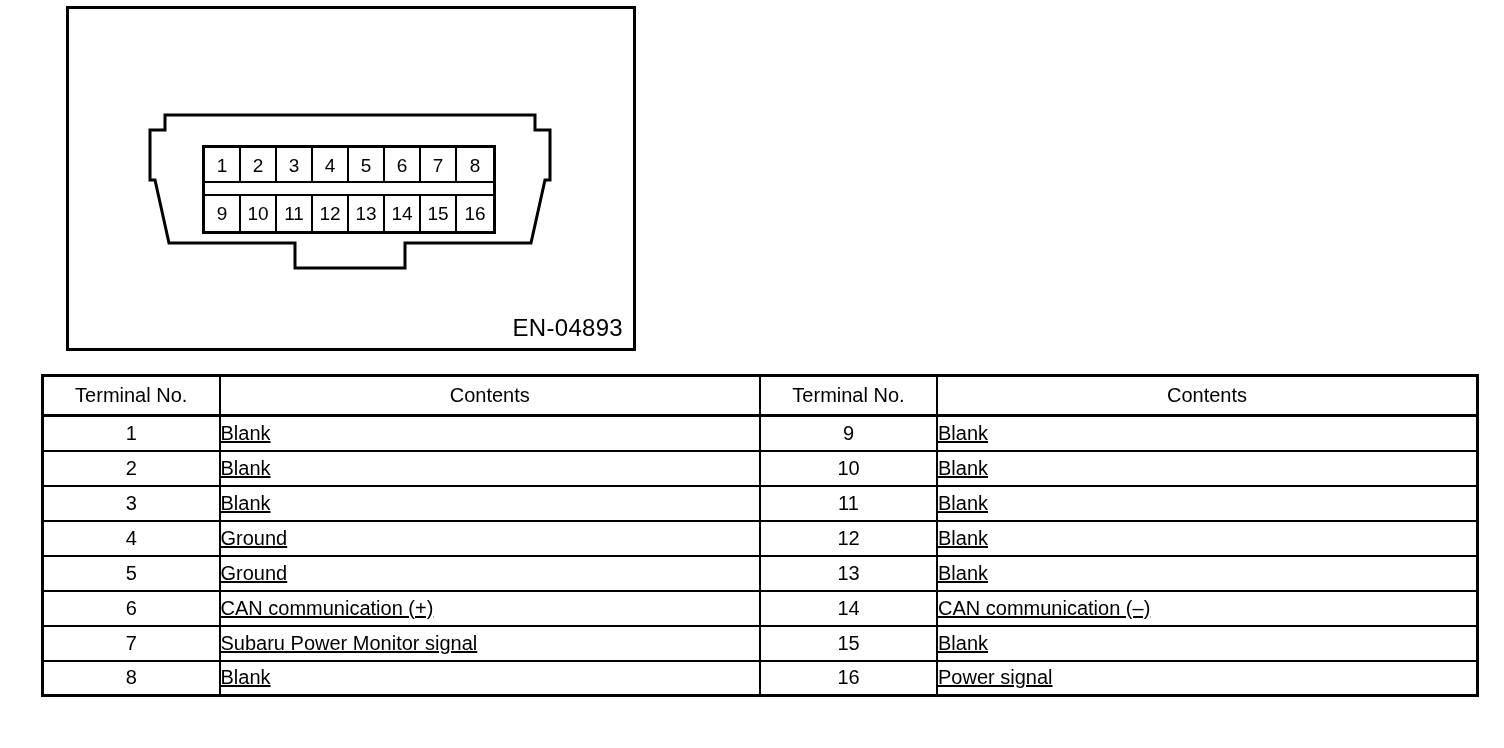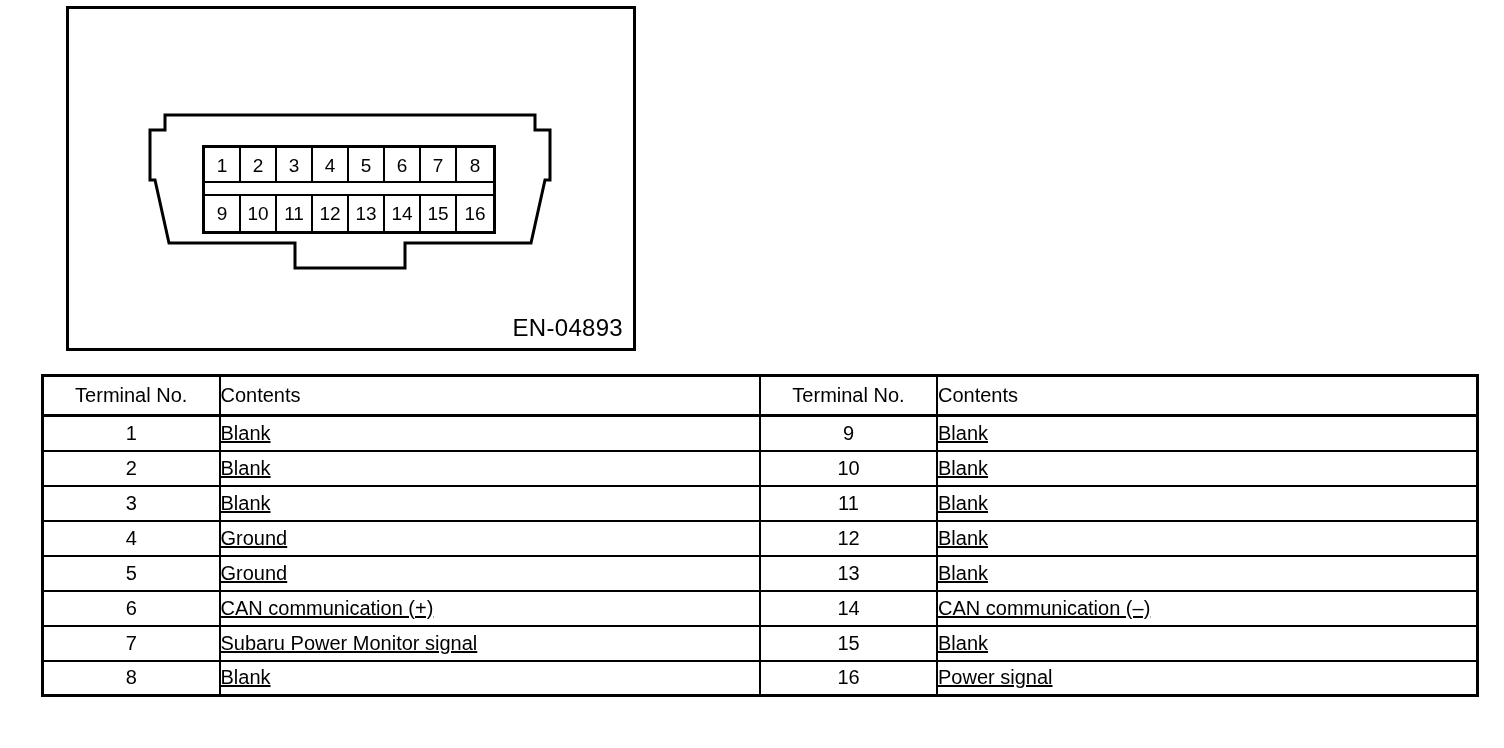--- a/index.html
+++ b/index.html
@@ -102,21 +102,21 @@
   }
   #terminal-table thead th {
     height: 40px;
     border-bottom-width: 3px;
   }
   .col-term {
     width: 177px;
     text-align: center;
   }
   .col-contents {
-    text-align: left;
+    text-align: center;
   }
   td.col-term {
     text-align: center;
   }
   td.col-contents {
     text-align: left;
     padding-left: 10px;
     text-decoration: underline;
   }
   .mid-divider-left {

